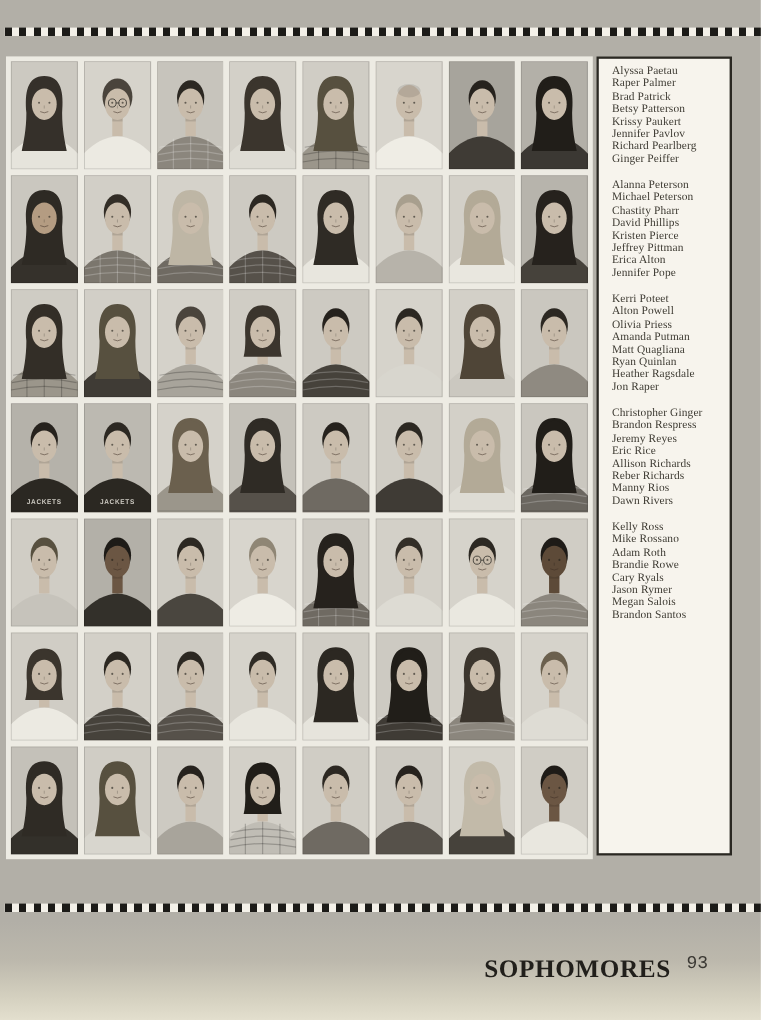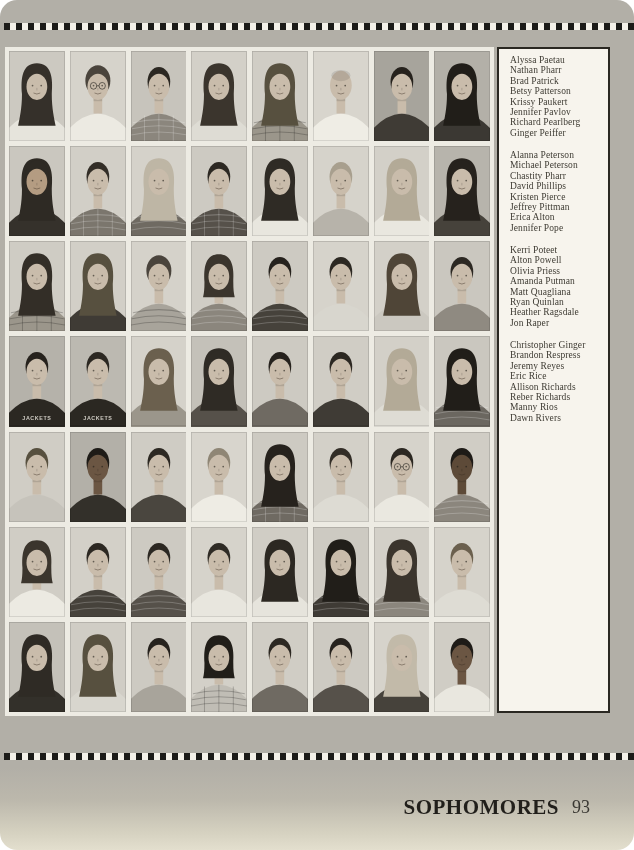--- a/index.html
+++ b/index.html
@@ -1,38 +1,38 @@
 <!DOCTYPE html>
 <html><head>
 <meta charset="utf-8">
 <style>
   html,body{margin:0;padding:0;}
   body{width:634px;height:850px;overflow:hidden;font-family:"Liberation Serif",serif;}
   .page{position:relative;width:634px;height:850px;
-    background:linear-gradient(180deg,#b2afa7 0px,#b2afa7 768px,#bcb8ac 800px,#d5d1c0 832px,#e3dfce 850px);border-radius:17px;}
+    background:linear-gradient(180deg,#b2afa7 0px,#b2afa7 768px,#bcb8ac 800px,#d5d1c0 832px,#e3dfce 850px);}
   .dash-strip{position:absolute;left:4px;width:630px;height:7px;
     background:repeating-linear-gradient(90deg,#1c1b18 0 6px,#f4f1e9 6px 12px);}
   .dash-strip.top{top:23px;}
   .dash-strip.bottom{top:753px;}
   .photo-grid{position:absolute;left:5px;top:47px;width:489px;height:669px;
     background:#edebe3;display:grid;grid-template-columns:repeat(8,1fr);
     grid-template-rows:repeat(7,1fr);gap:5px;padding:4px;box-sizing:border-box;}
   .photo{overflow:hidden;background:#ccc9c1;}
   .photo svg{display:block;width:100%;height:100%;}
   .names-box{position:absolute;left:497px;top:47px;width:113px;height:666px;
     box-sizing:border-box;background:#f7f4ed;border:2px solid #2a2822;}
   .names-list{position:relative;padding:6px 4px 0 11px;}
   .name-group{height:95px;}
   .name-line{font:9.5px/10.4px "Liberation Serif",serif;color:#3e3b33;
     letter-spacing:0.1px;white-space:nowrap;}
   .footer{position:absolute;top:795px;right:44px;display:flex;
-    align-items:center;gap:13px;margin-left:47px;}
+    align-items:flex-start;gap:13px;margin-left:47px;}
   .section-title{font-family:"Liberation Serif",serif;font-weight:700;
     font-size:21px;color:#211f1b;letter-spacing:0.5px;}
-  .page-number{font-family:Liberation Serif, serif;font-size:18px;color:#3a3833;}
+  .page-number{font-family:Liberation Mono, monospace;font-size:15px;color:#3a3833;}
 </style>
 </head>
 <body>
 
 <div class="page">
   <div class="dash-strip top"></div>
 
   <div class="photo-grid">
       <div class="photo">
         <svg viewBox="0 0 58 88" preserveAspectRatio="none">
@@ -935,21 +935,21 @@
           <path d="M25.5 41 Q29 43 32.5 41" stroke="rgba(60,45,35,0.55)" stroke-width="0.8" fill="none"></path>
           <rect x="0.35" y="0.35" width="57.3" height="87.3" fill="none" stroke="rgba(0,0,0,0.18)" stroke-width="0.7"></rect>
         </svg>
       </div>
     </div>
 
   <div class="names-box">
     <div class="names-list">
         <div class="name-group">
           <div class="name-line">Alyssa Paetau</div>
-          <div class="name-line">Nathan Pharr</div>
+          <div class="name-line">Raper Palmer</div>
           <div class="name-line">Brad Patrick</div>
           <div class="name-line">Betsy Patterson</div>
           <div class="name-line">Krissy Paukert</div>
           <div class="name-line">Jennifer Pavlov</div>
           <div class="name-line">Richard Pearlberg</div>
           <div class="name-line">Ginger Peiffer</div>
         </div>
         <div class="name-group">
           <div class="name-line">Alanna Peterson</div>
           <div class="name-line">Michael Peterson</div>
@@ -973,20 +973,30 @@
         <div class="name-group">
           <div class="name-line">Christopher Ginger</div>
           <div class="name-line">Brandon Respress</div>
           <div class="name-line">Jeremy Reyes</div>
           <div class="name-line">Eric Rice</div>
           <div class="name-line">Allison Richards</div>
           <div class="name-line">Reber Richards</div>
           <div class="name-line">Manny Rios</div>
           <div class="name-line">Dawn Rivers</div>
         </div>
+        <div class="name-group">
+          <div class="name-line">Kelly Ross</div>
+          <div class="name-line">Mike Rossano</div>
+          <div class="name-line">Adam Roth</div>
+          <div class="name-line">Brandie Rowe</div>
+          <div class="name-line">Cary Ryals</div>
+          <div class="name-line">Jason Rymer</div>
+          <div class="name-line">Megan Salois</div>
+          <div class="name-line">Brandon Santos</div>
+        </div>
       </div>
   </div>
 
   <div class="dash-strip bottom"></div>
 
   <div class="footer">
     <span class="section-title">SOPHOMORES</span>
     <span class="page-number">93</span>
   </div>
 </div>

